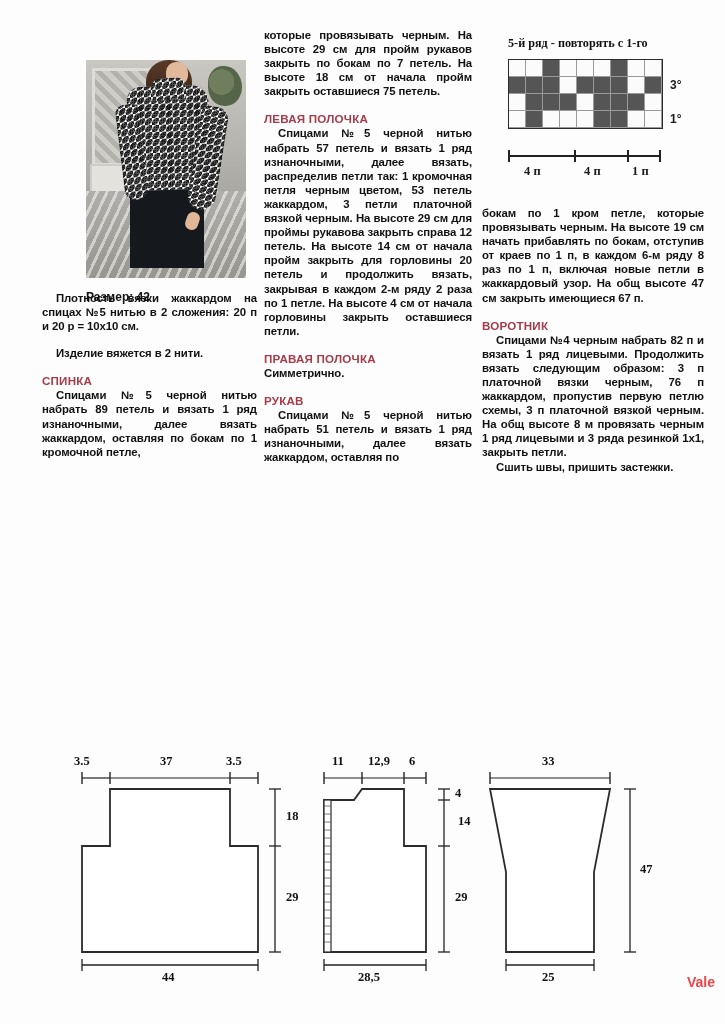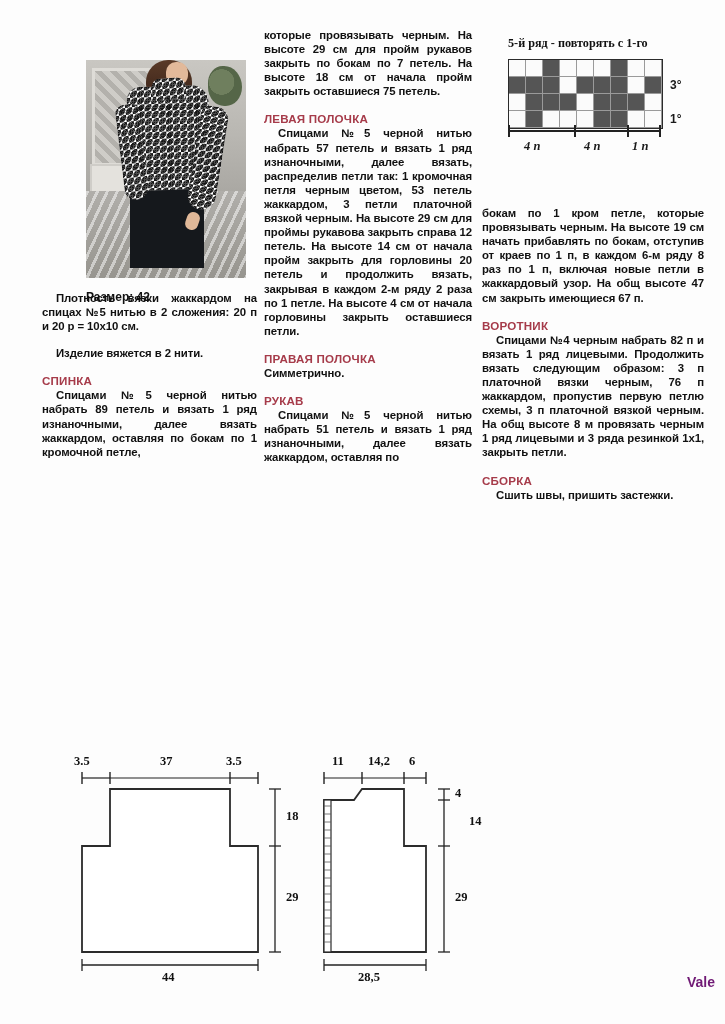--- a/index.html
+++ b/index.html
@@ -210,23 +210,22 @@
   .row-labels span {
     position: absolute;
     left: 0;
   }
   .rl-3 { top: 19px; }
   .rl-1 { top: 53px; }
 
   .scale-wrap {
     position: relative;
     width: 153px;
-    margin-top: 1px;
+    margin-top: 26px;
     height: 30px;
-    font-style: italic;
   }
   .scale-line {
     position: absolute;
     left: 0; top: 0; width: 153px; height: 1.5px;
     background: #222;
   }
   .tick {
     position: absolute;
     top: -5px;
     width: 1.5px;
@@ -266,21 +265,21 @@
     font-family: "Liberation Serif", serif;
     color: #111;
     white-space: nowrap;
   }
   .signature {
     position: absolute;
     right: 26px;
     bottom: 34px;
     font-size: 14px;
     font-weight: 700;
-    color: #701a75;
+    color: #ef4444;
     font-family: "Liberation Sans", sans-serif;
   }
 </style>
 </head>
 <body>
 
 <div class="page">
 
   <div class="columns">
 
@@ -330,21 +329,20 @@
       <h3 class="section">РУКАВ</h3>
       <p class="para">Спицами №5 черной нитью набрать 51 петель и вязать 1 ряд изнаночными, далее вязать жаккардом, оставляя по</p>
     </div>
 
     <div class="col col-right" style="top:206px;">
       <p class="para noindent">бокам по 1 кром петле, которые провязывать черным. На высоте 19 см начать прибавлять по бокам, отступив от краев по 1 п, в каждом 6-м ряду 8 раз по 1 п, включая новые петли в жаккардовый узор. На общ высоте 47 см закрыть имеющиеся 67 п.</p>
 
       <h3 class="section">ВОРОТНИК</h3>
       <p class="para">Спицами №4 черным набрать 82 п и вязать 1 ряд лицевыми. Продолжить вязать следующим образом: 3 п платочной вязки черным, 76 п жаккардом, пропустив первую петлю схемы, 3 п платочной вязкой черным. На общ высоте 8 м провязать черным 1 ряд лицевыми и 3 ряда резинкой 1х1, закрыть петли.</p>
 
-      <h3 class="section">СБОРКА</h3>
       <p class="para">Сшить швы, пришить застежки.</p>
     </div>
 
     <div class="chart-block">
       <div class="chart-caption">5-й ряд - повторять с 1-го</div>
       <div class="chart-row-area">
         <div class="grid" id="chart-grid">
             <div class="cell w"></div>
             <div class="cell w"></div>
             <div class="cell b"></div>
@@ -472,25 +470,46 @@
         <line x1="128" y1="27" x2="140" y2="27" stroke="#222" stroke-width="1.3"></line>
         <line x1="128" y1="38" x2="140" y2="38" stroke="#222" stroke-width="1.3"></line>
         <line x1="128" y1="84" x2="140" y2="84" stroke="#222" stroke-width="1.3"></line>
         <line x1="128" y1="190" x2="140" y2="190" stroke="#222" stroke-width="1.3"></line>
 
         <line x1="14" y1="203" x2="116" y2="203" stroke="#222" stroke-width="1.3"></line>
         <line x1="14" y1="197" x2="14" y2="209" stroke="#222" stroke-width="1.3"></line>
         <line x1="116" y1="197" x2="116" y2="209" stroke="#222" stroke-width="1.3"></line>
       </svg>
       <div class="dimtxt" style="left:22px; top:-8px;">11</div>
-      <div class="dimtxt" style="left:58px; top:-8px;">14,2</div>
+      <div class="dimtxt" style="left:58px; top:-8px;">12,9</div>
       <div class="dimtxt" style="left:99px; top:-8px;">6</div>
       <div class="dimtxt" style="left:145px; top:24px;">4</div>
-      <div class="dimtxt" style="left:159px; top:52px;text-align:center;">14</div>
+      <div class="dimtxt" style="left:148px; top:52px;text-align:center;">14</div>
       <div class="dimtxt" style="left:145px; top:128px;">29</div>
       <div class="dimtxt" style="left:48px; top:208px;">28,5</div>
     </div>
 
+    <div class="schem s-slv">
+      <svg width="240" height="230" viewBox="0 0 240 230">
+
+        <line x1="20" y1="10" x2="20" y2="22" stroke="#222" stroke-width="1.4"></line>
+        <line x1="140" y1="10" x2="140" y2="22" stroke="#222" stroke-width="1.4"></line>
+        <line x1="20" y1="16" x2="140" y2="16" stroke="#222" stroke-width="1.2"></line>
+
+        <path d="M20,27 L140,27 L124,110 L124,190 L36,190 L36,110 Z" fill="#ffffff" stroke="#2b2b2b" stroke-width="1.8" stroke-linejoin="miter"></path>
+
+        <line x1="160" y1="27" x2="160" y2="190" stroke="#222" stroke-width="1.3"></line>
+        <line x1="154" y1="27" x2="166" y2="27" stroke="#222" stroke-width="1.3"></line>
+        <line x1="154" y1="190" x2="166" y2="190" stroke="#222" stroke-width="1.3"></line>
+
+        <line x1="36" y1="203" x2="124" y2="203" stroke="#222" stroke-width="1.3"></line>
+        <line x1="36" y1="197" x2="36" y2="209" stroke="#222" stroke-width="1.3"></line>
+        <line x1="124" y1="197" x2="124" y2="209" stroke="#222" stroke-width="1.3"></line>
+      </svg>
+      <div class="dimtxt" style="left:72px;  top:-8px;">33</div>
+      <div class="dimtxt" style="left:170px; top:100px;">47</div>
+      <div class="dimtxt" style="left:72px;  top:208px;">25</div>
+    </div>
 
     <div class="signature">Vale</div>
   </div>
 
 </div>
 
 </body></html>

